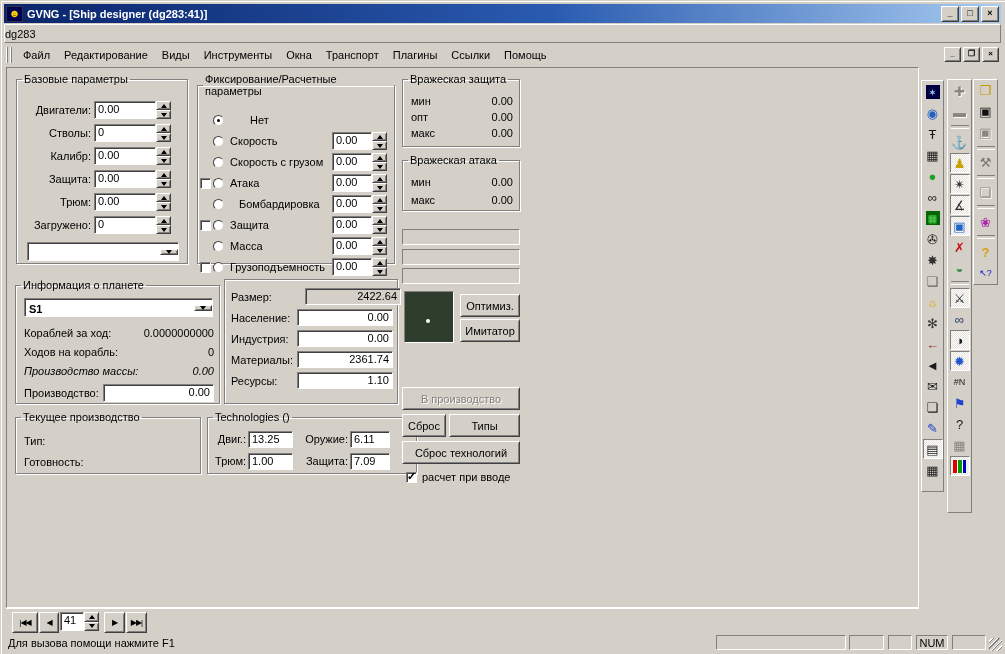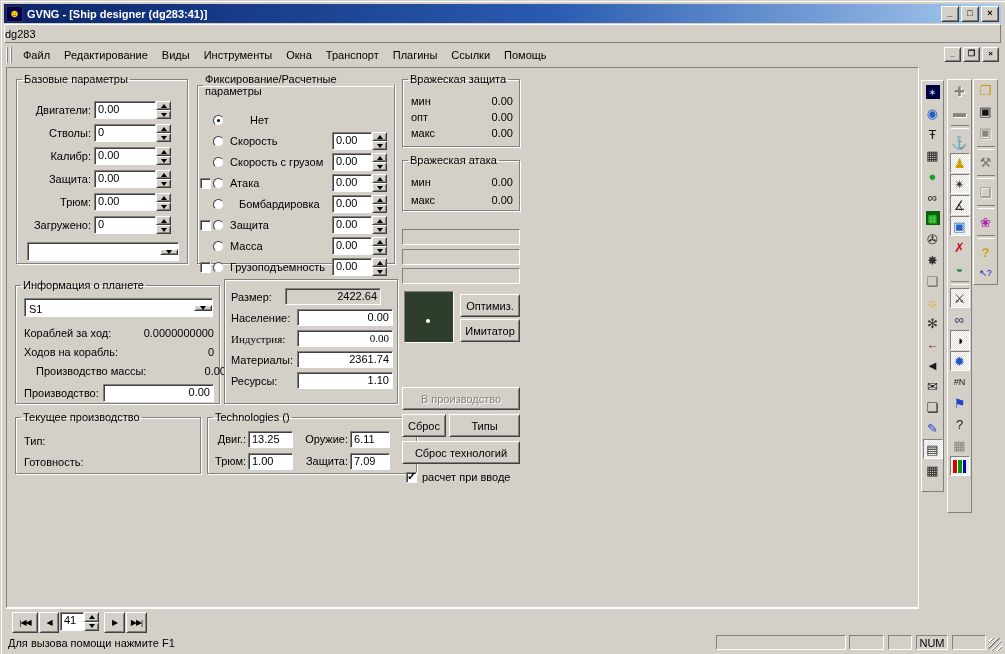--- a/index.html
+++ b/index.html
@@ -46,21 +46,21 @@
   .se-edit{background:#fff;border:1px solid;border-color:#808080 #fff #fff #808080;
            box-shadow:inset 1px 1px 0 #404040;padding:1px 3px 0 3px;box-sizing:border-box;
            overflow:hidden;white-space:nowrap;}
   .ud{width:15px;display:flex;flex-direction:column;}
   .ud-b{flex:1;display:flex;align-items:center;justify-content:center;}
   .tri-up{width:0;height:0;border-left:3px solid transparent;border-right:3px solid transparent;border-bottom:4px solid #000;}
   .tri-dn{width:0;height:0;border-left:3px solid transparent;border-right:3px solid transparent;border-top:4px solid #000;}
   
   .combo{display:flex;height:19px;box-sizing:border-box;background:#fff;
          border:1px solid;border-color:#808080 #fff #fff #808080;box-shadow:inset 1px 1px 0 #404040;}
-  .combo-text{flex:1;padding:2px 4px 0 4px;overflow:hidden;white-space:nowrap;}
+  .combo-text{flex:1;padding:2px 4px 0 4px;overflow:hidden;white-space:nowrap;font-weight:bold;}
   .combo-btn{width:16px;display:flex;align-items:center;justify-content:center;}
   
   .radio{width:11px;height:11px;border-radius:50%;background:#fff;box-sizing:border-box;
          border:1px solid;border-color:#404040 #d4d0c8 #d4d0c8 #404040;position:relative;flex:0 0 auto;}
   .radio.sel::after{content:"";position:absolute;left:3px;top:3px;width:3px;height:3px;border-radius:50%;background:#000;}
   .cb{width:11px;height:11px;background:#fff;box-sizing:border-box;border:1px solid;
       border-color:#808080 #fff #fff #808080;box-shadow:inset 1px 1px 0 #404040;
       position:relative;flex:0 0 auto;}
   .cb.checked::after{content:"✓";position:absolute;left:0px;top:-3px;font-size:11px;font-weight:bold;}
   
@@ -403,42 +403,42 @@
       </div>
       <div id="planet-stats" style="position:absolute;left:0;top:0;width:100%;height:100%;">
           <div class="row" style="left: 8px; top: 36px; width: 190px;">
             <span class="lbl">Кораблей за ход:</span>
             <span class="lbl val-r" style="margin-left: auto;">0.0000000000</span>
           </div>
           <div class="row" style="left: 8px; top: 55px; width: 190px;">
             <span class="lbl">Ходов на корабль:</span>
             <span class="lbl val-r" style="margin-left: auto;">0</span>
           </div>
-          <div class="row" style="left: 20px; top: 74px; width: 190px;">
+          <div class="row" style="left: 8px; top: 74px; width: 190px; font-style: italic;">
             <span class="lbl">Производство массы:</span>
             <span class="lbl val-r" style="margin-left: auto;">0.00</span>
           </div>
         </div>
       <div class="row" style="left:8px;top:93px;width:190px;height:18px;">
         <span class="lbl">Производство:</span>
         <div class="se-edit val-r" style="margin-left:4px;flex:1;height:18px;">0.00</div>
       </div>
     </fieldset>
 
     <fieldset class="grp" style="left:217px;top:211px;width:174px;height:125px;">
       <div id="planet-fields" style="position:absolute;left:0;top:0;width:100%;height:100%;">
           <div class="row" style="left: 6px; top: 8px; width: 194px; height: 17px;">
             <span class="lbl">Размер:</span>
-            <div class="se-edit val-r" style="position: absolute; left: 54px; top: 0px; width: 96px; height: 17px; background: rgb(212, 208, 200);">2422.64</div>
+            <div class="se-edit val-r" style="position: absolute; left: 74px; top: 0px; width: 96px; height: 17px; background: rgb(212, 208, 200);">2422.64</div>
           </div>
           <div class="row" style="left: 6px; top: 29px; width: 162px; height: 17px;">
             <span class="lbl">Население:</span>
             <div class="se-edit val-r" style="position: absolute; left: 66px; top: 0px; width: 96px; height: 17px;">0.00</div>
           </div>
-          <div class="row" style="left: 6px; top: 50px; width: 162px; height: 17px; font-family: Liberation Serif, serif;">
+          <div class="row" style="left: 6px; top: 50px; width: 162px; height: 17px;">
             <span class="lbl">Индустрия:</span>
             <div class="se-edit val-r" style="position: absolute; left: 66px; top: 0px; width: 96px; height: 17px;">0.00</div>
           </div>
           <div class="row" style="left: 6px; top: 71px; width: 162px; height: 17px;">
             <span class="lbl">Материалы:</span>
             <div class="se-edit val-r" style="position: absolute; left: 66px; top: 0px; width: 96px; height: 17px;">2361.74</div>
           </div>
           <div class="row" style="left: 6px; top: 92px; width: 162px; height: 17px;">
             <span class="lbl">Ресурсы:</span>
             <div class="se-edit val-r" style="position: absolute; left: 66px; top: 0px; width: 96px; height: 17px;">1.10</div>

